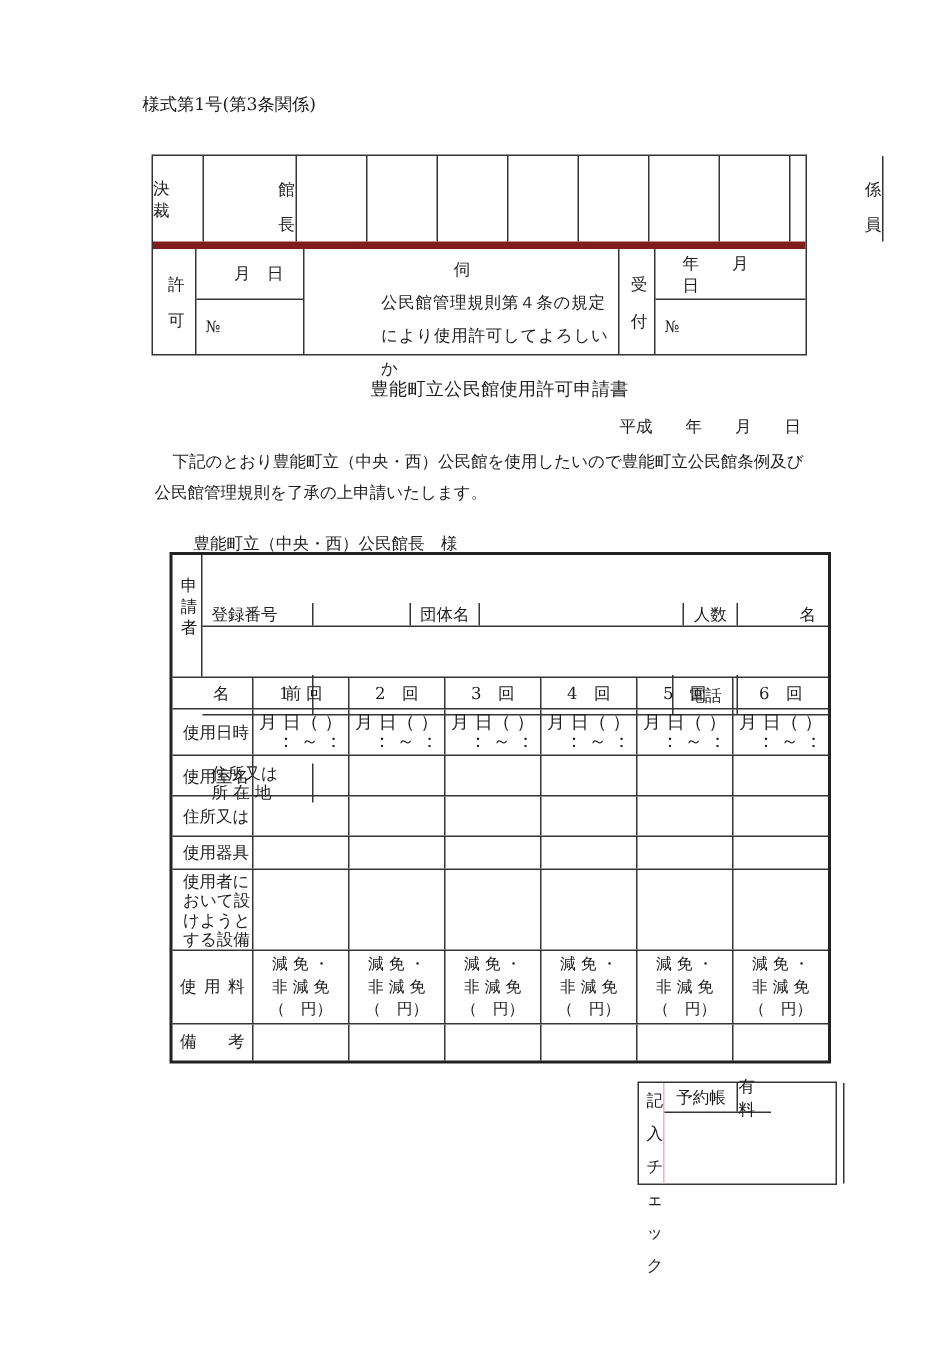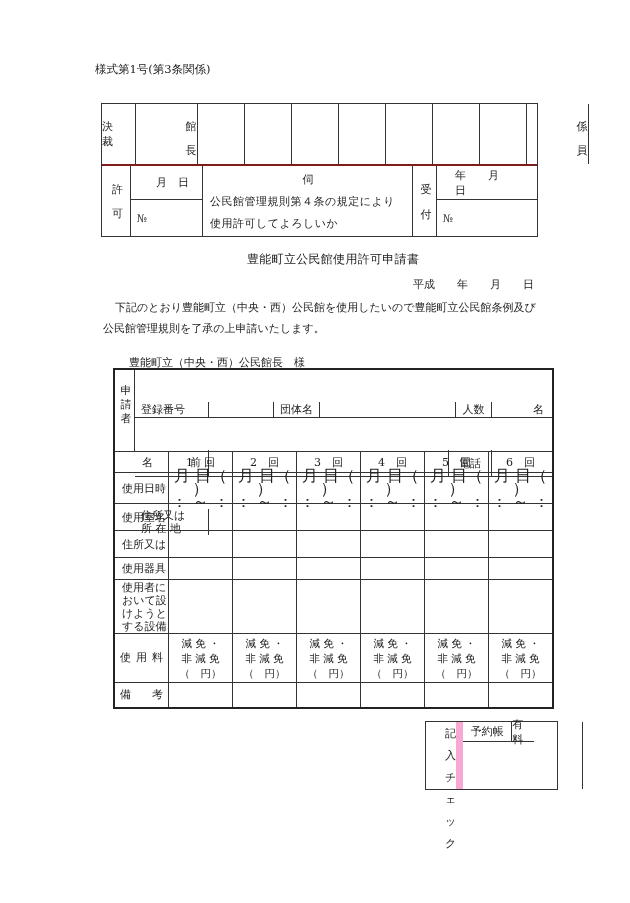--- a/index.html
+++ b/index.html
@@ -12,33 +12,33 @@
   .page { position:relative; width:630px; height:903px; background:#fff; overflow:hidden; }
   .abs { position:absolute; }
 
   
   .pre { white-space:pre-line; }
   .vert { writing-mode:vertical-rl; text-orientation:upright; }
 
   
   .approval { left:101px; top:103px; width:437px; border:1px solid #343434; }
   .ap-row { display:flex; }
-  .ap-row1 { height:62px; border-bottom:2px solid #7f1d1d;gap:46px; }
+  .ap-row1 { height:62px; border-bottom:5px solid #7f1d1d;gap:46px; }
   .ap-row2 { height:70px; }
   .ap-cell { border-right:1px solid #343434; display:flex; align-items:center; justify-content:center; }
   .ap-row .ap-cell:last-child,
   .ap-row .ap-subcol:last-child { border-right:none; }
   .vcell { align-items:flex-start; padding-top:8px; }
   .ap-subcol { border-right:1px solid #343434; display:flex; flex-direction:column; }
   .sub-top { height:34px; border-bottom:1px solid #343434; display:flex; align-items:center; justify-content:flex-end; padding-right:13px; }
   .sub-top.ymd { justify-content:center; padding:0 6px 0 18px; }
   .sub-bot { flex:1; display:flex; align-items:center; padding-left:6px; font-size:10.5px; }
   .ukagai { display:block; padding:3px 6px 0 7px; }
   .ukagai-head { text-align:center; line-height:22px; }
-  .ukagai-body { line-height:22px; letter-spacing:0.5px; }
+  .ukagai-body { line-height:22px; letter-spacing:0.5px;margin-left:44px; }
 
   
   .form-code { left:95px; top:62px; font-size:11.5px; }
   .doc-title { left:247px; top:251px; font-size:12px; letter-spacing:0.3px; }
   .era-date { left:413px; top:277px; }
   .statement { left:103px; top:297px; width:438px; line-height:21px; text-indent:12px; }
   .addressee { left:129px; top:355px; }
 
   
   .main { left:113px; top:368px; width:441px; border:2px solid #222; }
@@ -57,34 +57,34 @@
   .mc.addr { padding-left:6px; line-height:13px; }
 
   .brow { display:flex; border-bottom:1px solid #343434; }
   .main .brow:last-child { border-bottom:none; }
   .blabel { width:54px; border-right:1px solid #343434; display:flex; align-items:center; padding-left:7px; }
   .blabel.just { display:block; text-align:justify; text-align-last:justify; padding:0 5px; }
   .bcol { flex:1; border-right:1px solid #343434; display:flex; align-items:center; justify-content:center; }
   .brow .bcol:last-child { border-right:none; }
   .r-head { height:21px; }
   .r-datetime { height:31px; }
-  .r-datetime .bcol { font-size:16px; line-height:13px; text-align:center; }
+  .r-datetime .bcol { font-size:12px; line-height:13px; text-align:right; }
   .r-room, .r-purpose { height:27px; }
   .r-equip { height:22px; }
   .r-facility { height:54px; }
   .r-facility .blabel { line-height:13px; }
   .r-fee { height:49px; }
   .r-fee .blabel.just { line-height:48px; }
   .r-fee .bcol { font-size:10.5px; line-height:15px; text-align:center; }
   .r-remarks { height:24px; }
   .r-remarks .blabel.just { line-height:23px; }
 
   
   .check { left:425px; top:721px; width:133px; height:69px; border:1px solid #343434; display:flex; }
-  .ck-left { width:33px; border-right:7px solid #f9a8d4; padding:1px 0 0 5px; line-height:22px; word-break:break-all;margin-left:14px; }
+  .ck-left { width:33px; border-right:1px solid #f9a8d4; padding:1px 0 0 5px; line-height:22px; word-break:break-all; }
   .ck-right { flex:1; display:flex; flex-direction:row; }
   .ck-head { height:20px; display:flex; border-bottom:1px solid #343434; }
   .ck-body { flex:1; display:flex; }
   .ck-c1 { width:49px; border-right:1px solid #343434; display:flex; align-items:center; justify-content:center; }
   .ck-c2 { flex:1; display:flex; align-items:center; justify-content:center; }
 </style>
 </head>
 <body>
 
 <div class="page">

